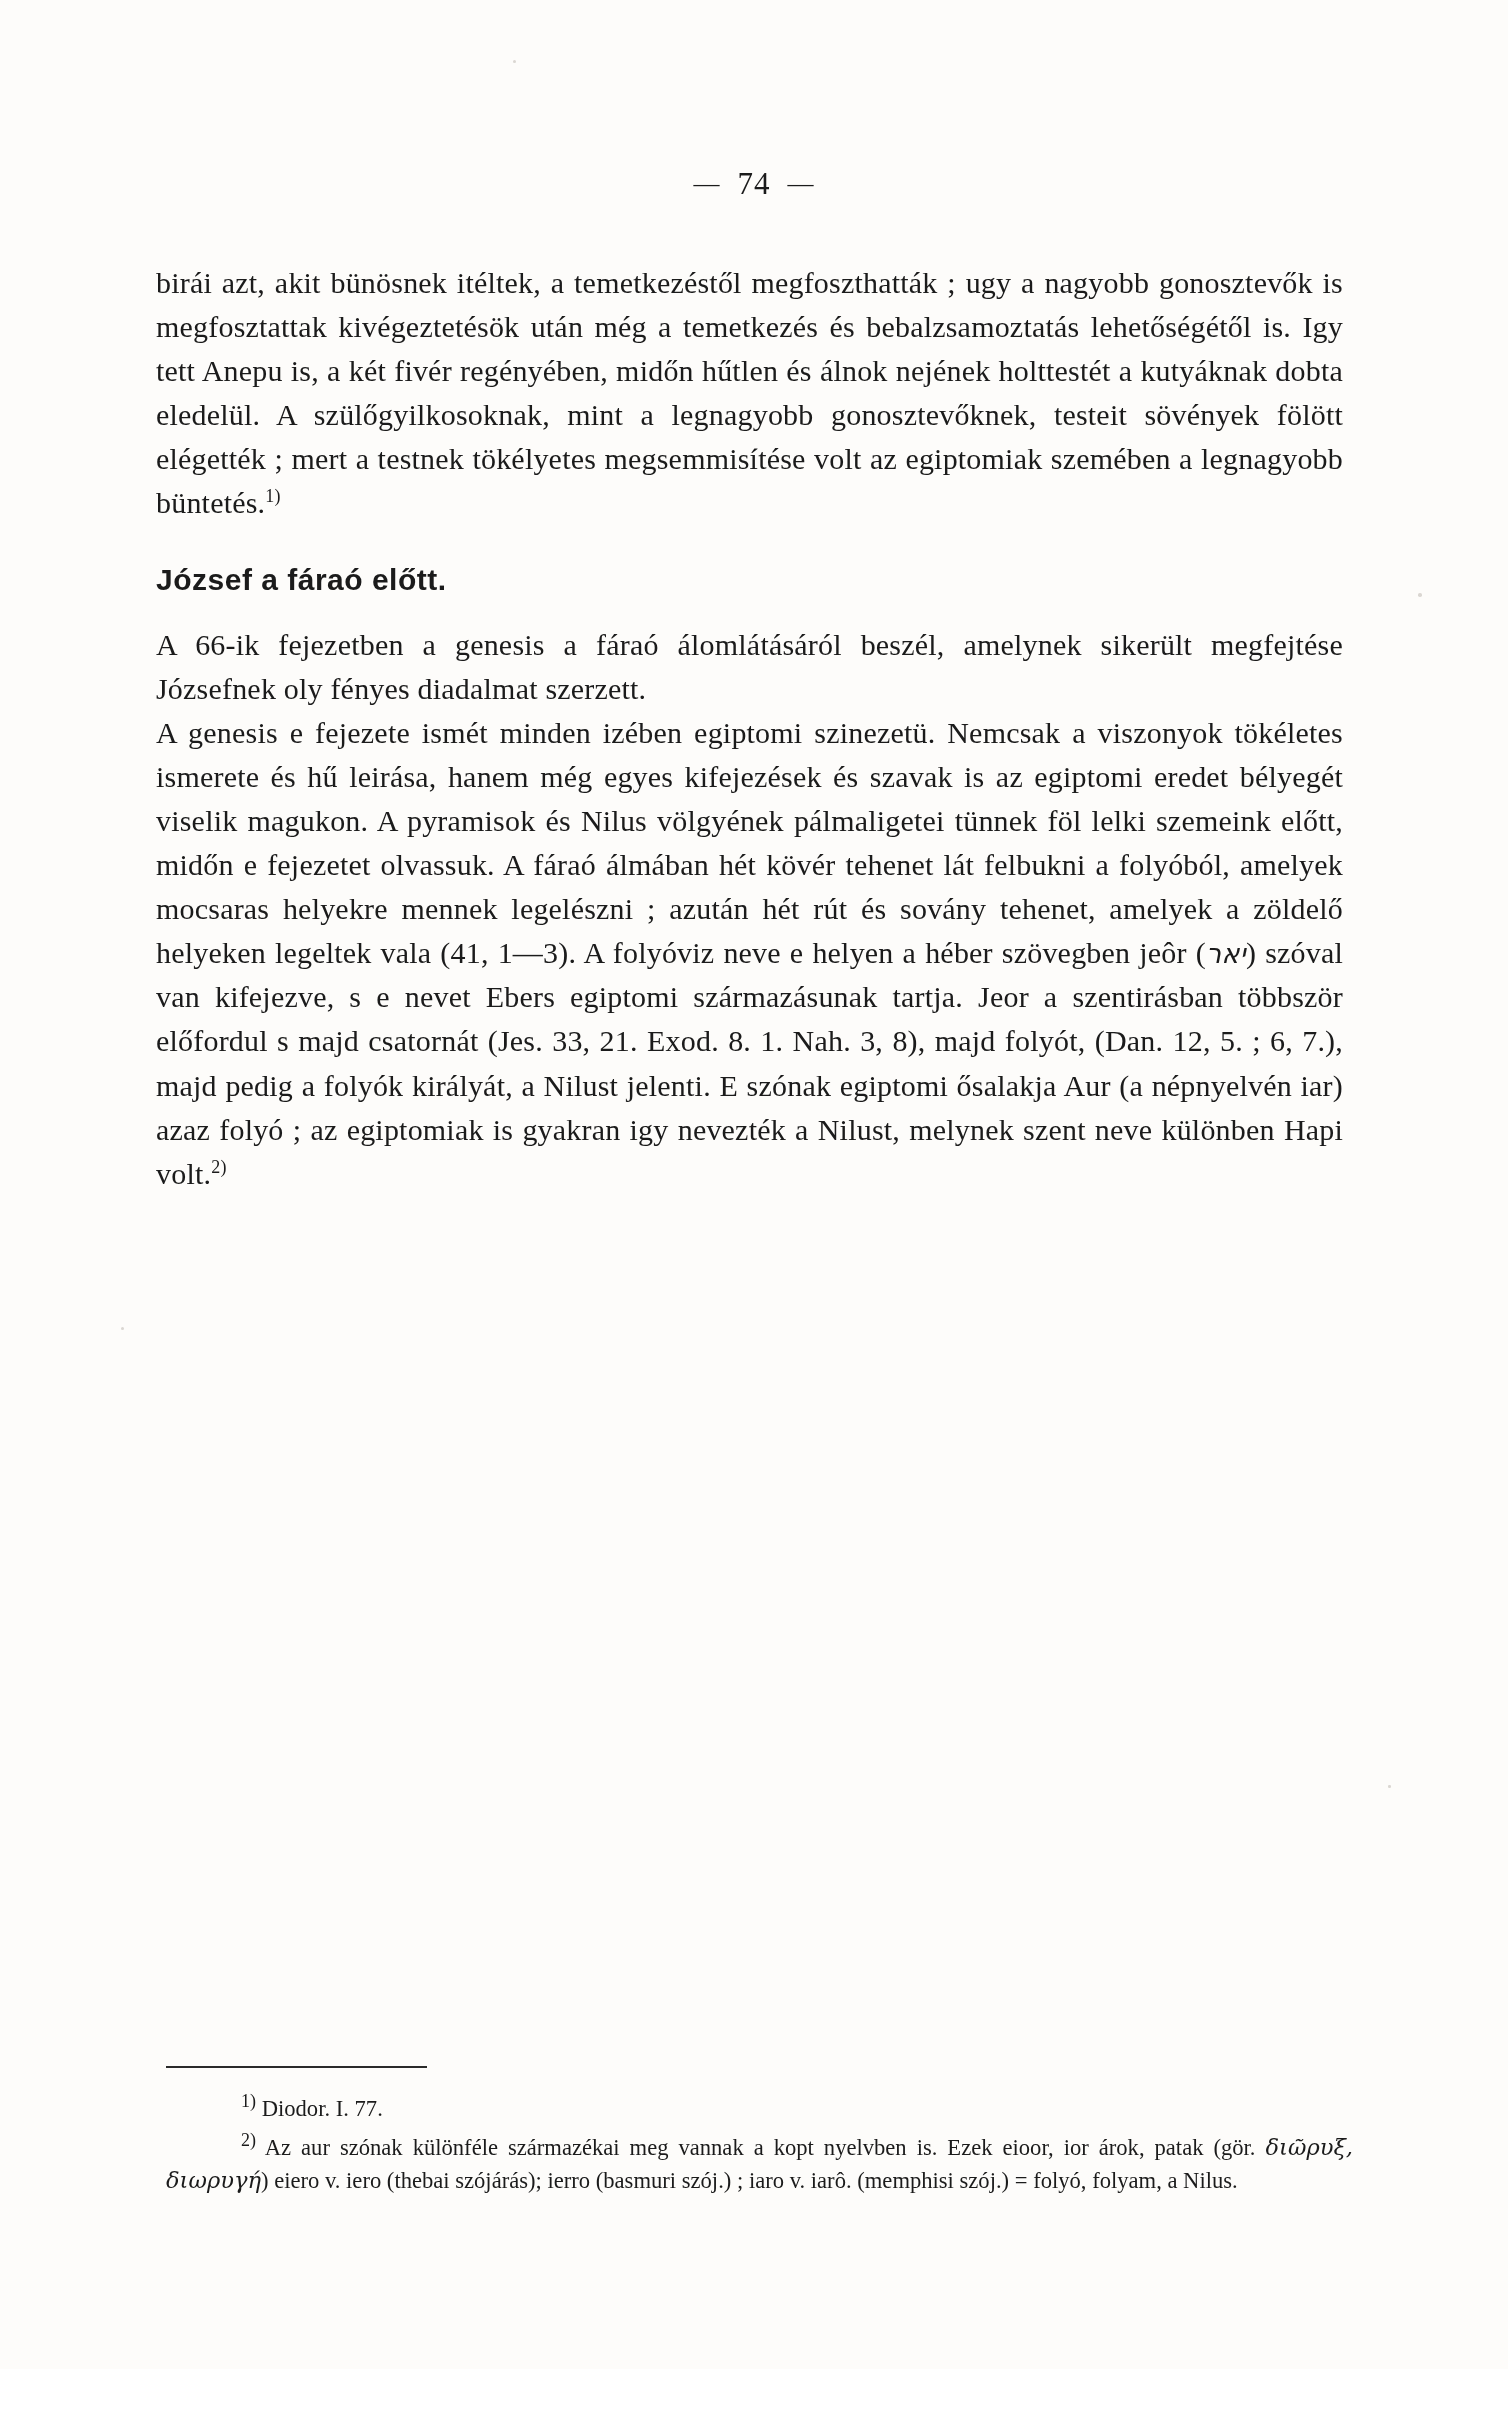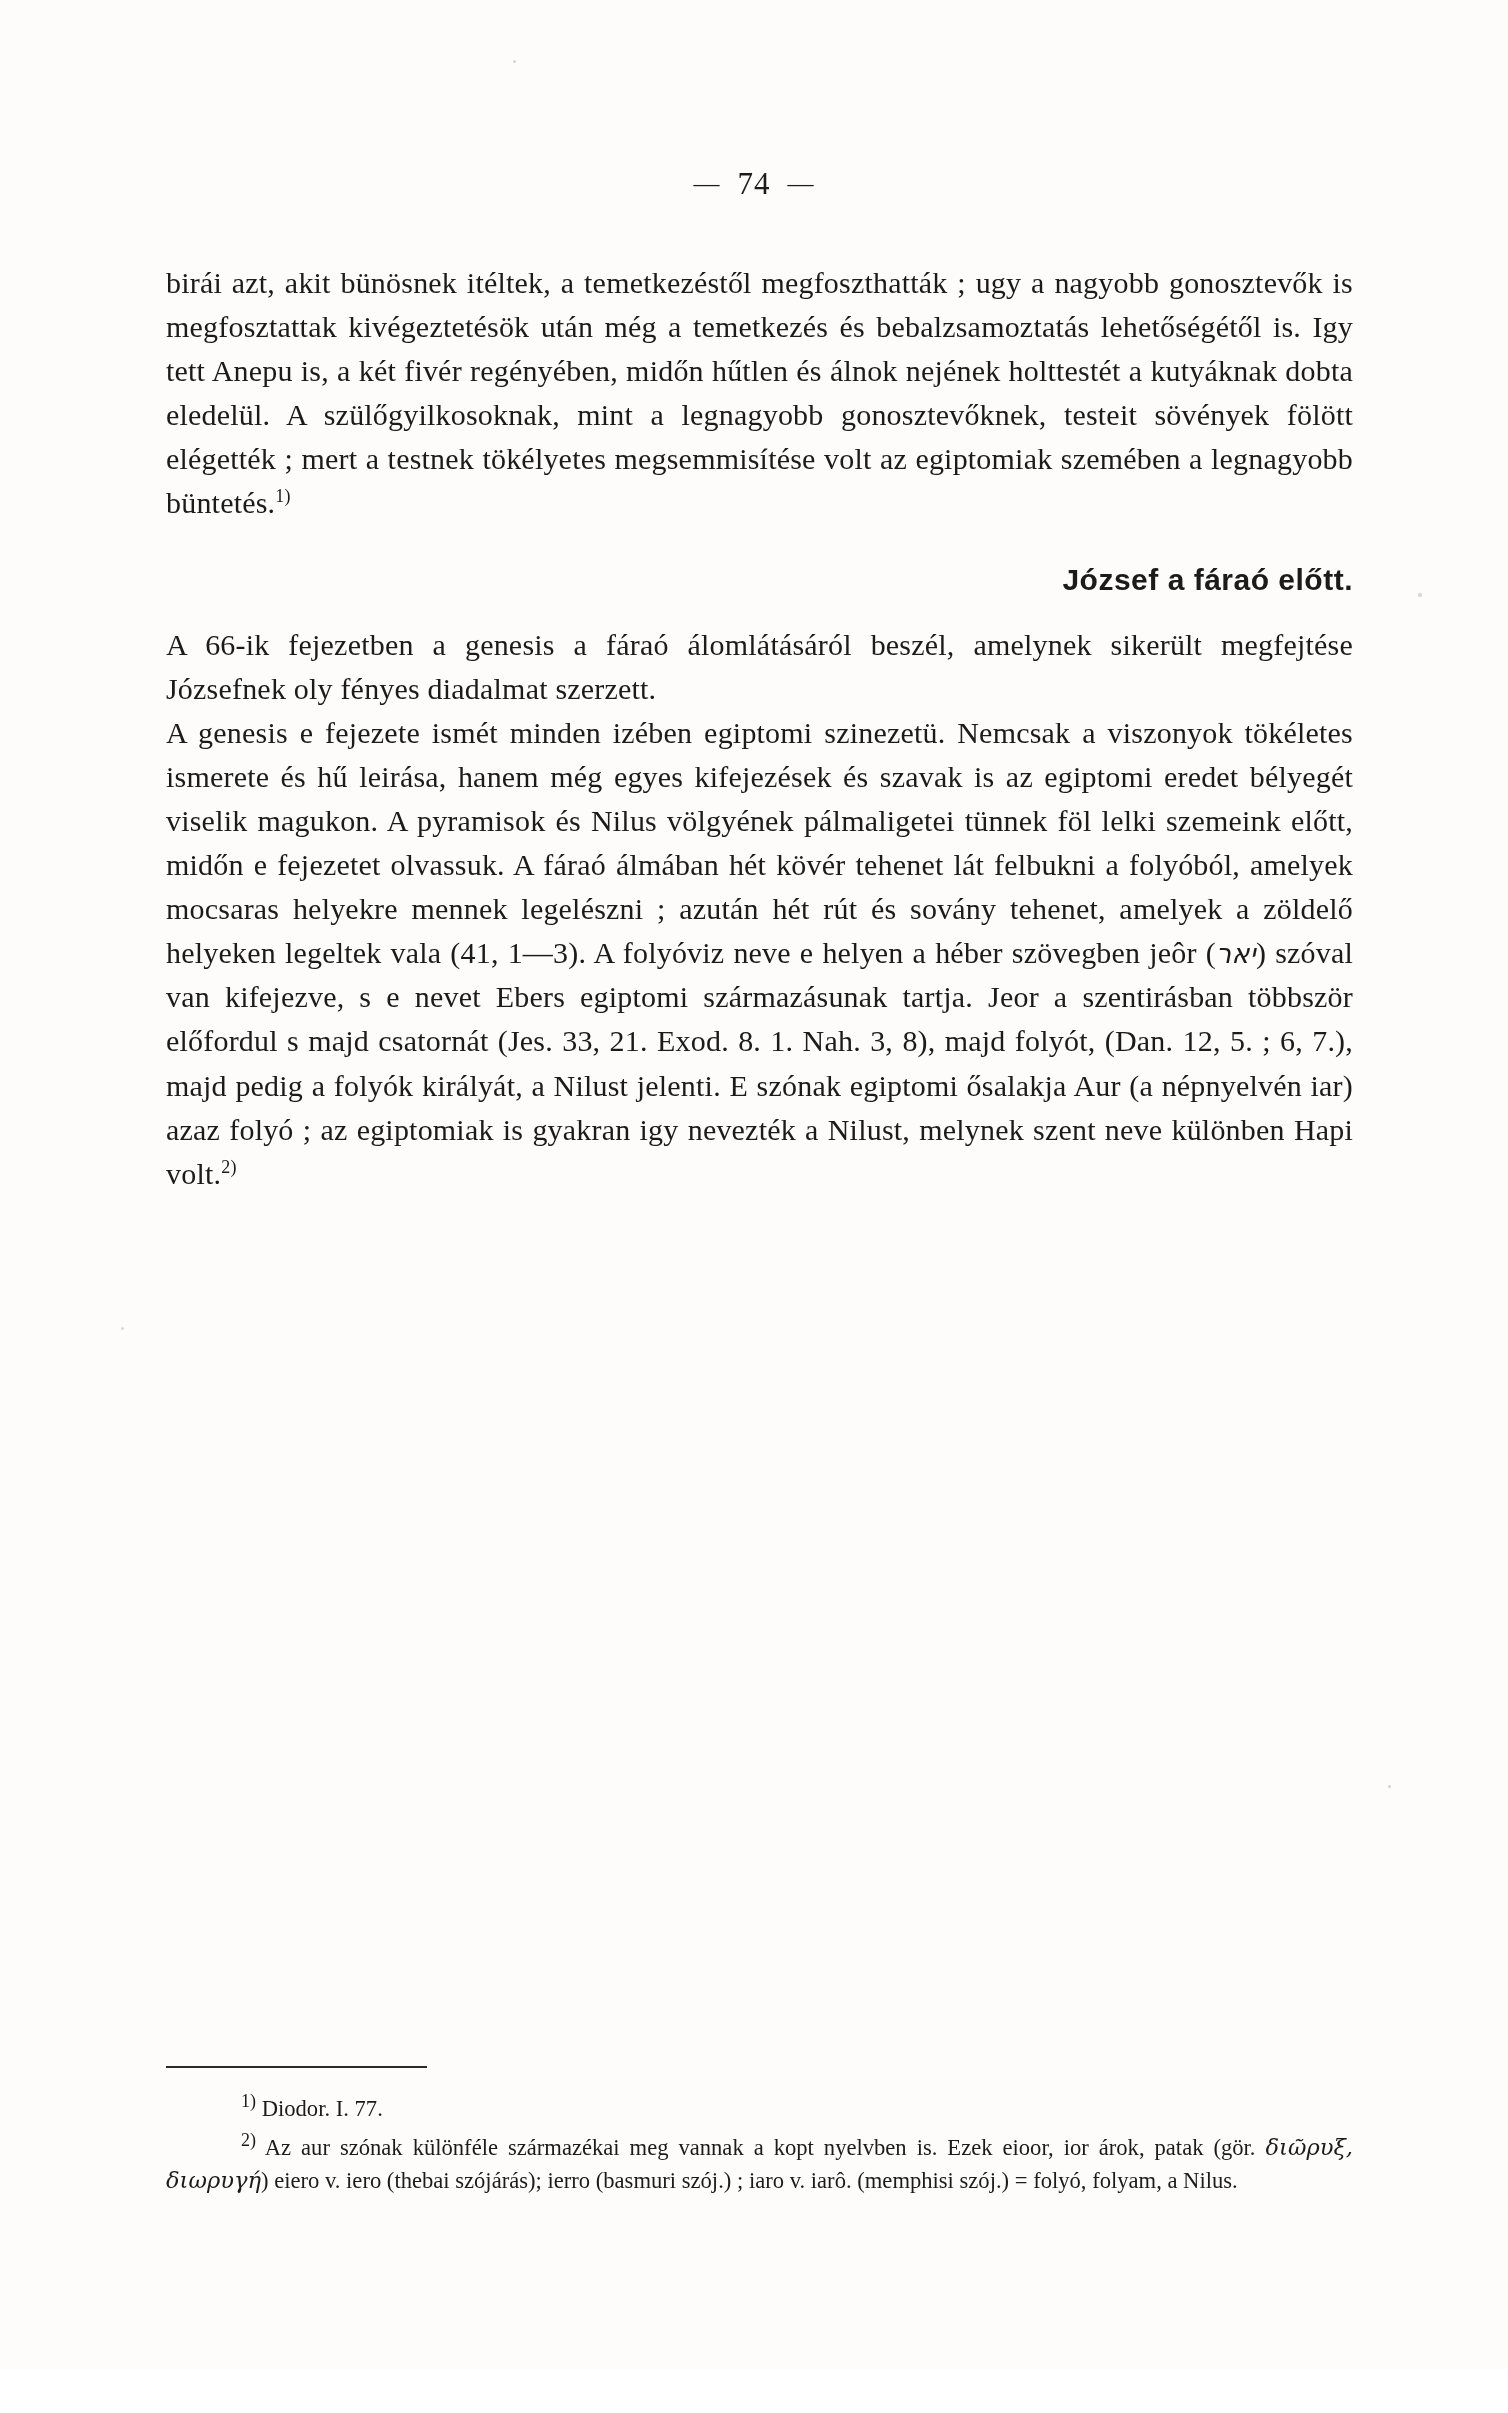--- a/index.html
+++ b/index.html
@@ -33,36 +33,36 @@
     font-family: "Liberation Serif", serif;
   }
   .page-number .dash {
     display: inline-block;
     padding: 0 17px;
     font-size: 26px;
     vertical-align: 2px;
   }
   .body-col {
     position: absolute;
-    left: 166px;
+    left: 156px;
     top: 261px;
     width: 1187px;
   }
   p.para {
     margin: 0;
     font-size: 30px;
     line-height: 1.47;
     text-align: justify;
     text-justify: inter-word;
     font-family: "Liberation Serif", serif;
     letter-spacing: 0.2px;
   }
   .section-title {
     margin: 37px 0 26px 0;
-    text-align: right;
+    text-align: left;
     font-size: 30px;
     font-family: "Liberation Sans", sans-serif;
     letter-spacing: 0.5px;
   }
   .blk2 {
     margin-top: 3px;
   }
   sup {
     font-size: 18px;
     vertical-align: super;

